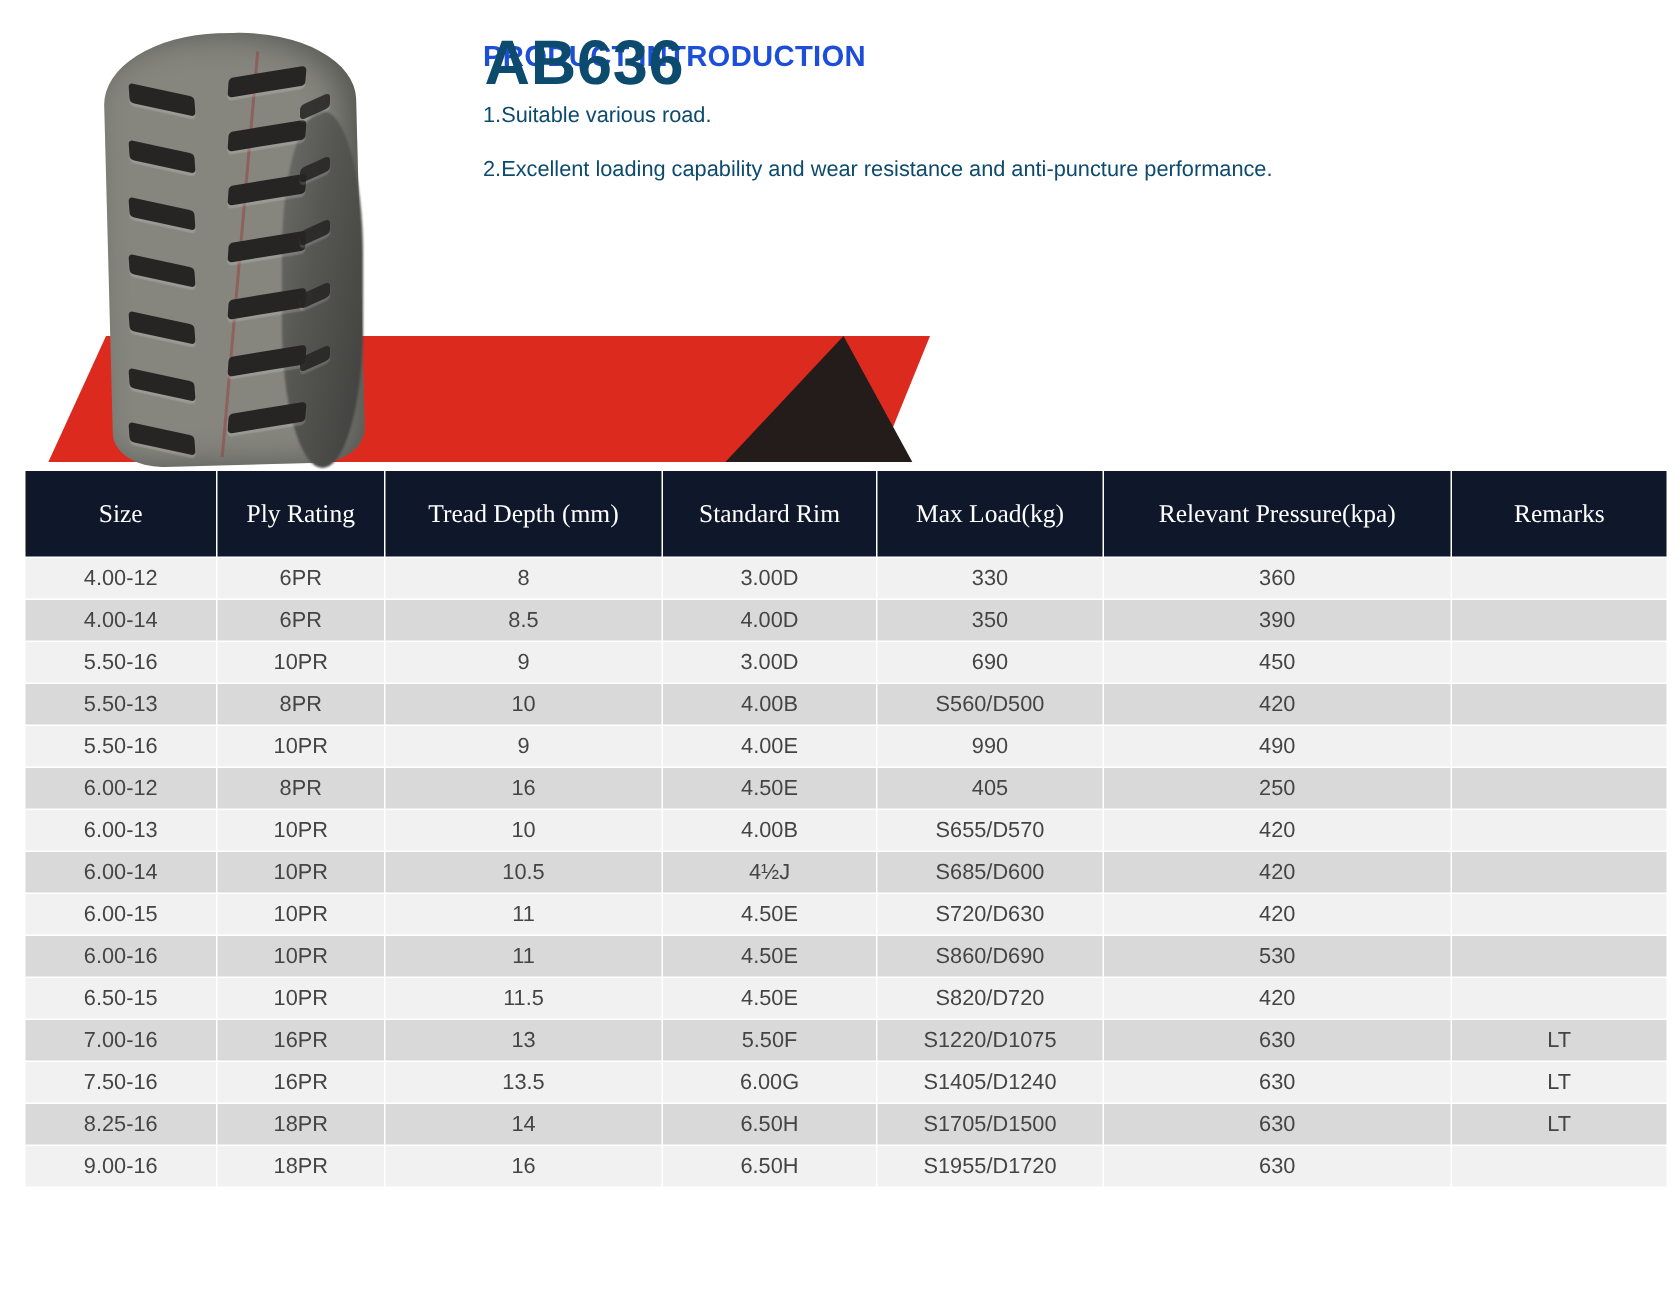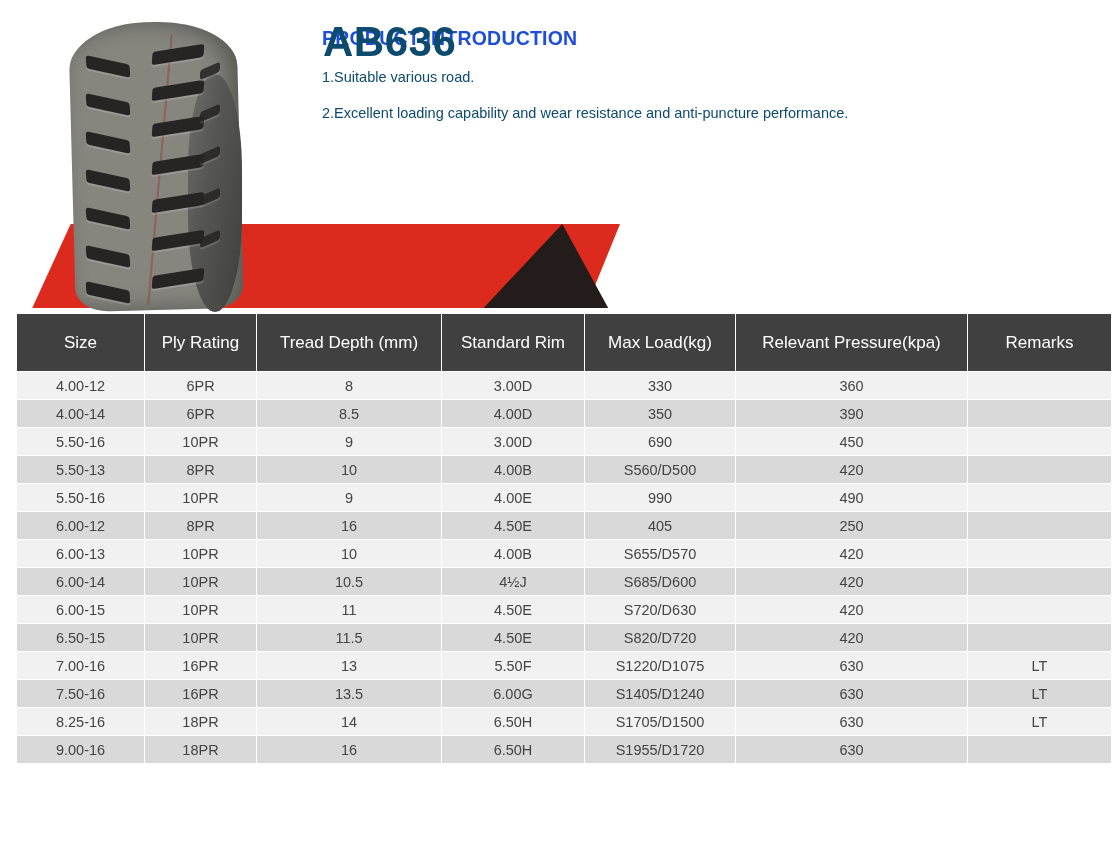--- a/index.html
+++ b/index.html
@@ -152,29 +152,30 @@
   #spec-table {
     position: absolute;
     left: 16px;
     top: 313px;
     width: 1088px;
     border-collapse: separate;
     border-spacing: 1px 1px;
     table-layout: fixed;
   }
   #spec-table th {
-    background: #404040;
+    background: #0f172a;
     color: #ffffff;
     font-size: 17px;
     font-weight: normal;
     height: 57px;
     text-align: center;
     vertical-align: middle;
     padding: 0 2px;
     white-space: nowrap;
+    font-family: Liberation Serif, serif;
   }
   #spec-table td {
     height: 27px;
     font-size: 14.5px;
     font-weight: normal;
     color: #444444;
     text-align: center;
     vertical-align: middle;
     padding: 0;
     white-space: nowrap;
@@ -327,20 +328,29 @@
       <tr>
         <td>6.00-15</td>
         <td>10PR</td>
         <td>11</td>
         <td>4.50E</td>
         <td>S720/D630</td>
         <td>420</td>
         <td></td>
       </tr>
       <tr>
+        <td>6.00-16</td>
+        <td>10PR</td>
+        <td>11</td>
+        <td>4.50E</td>
+        <td>S860/D690</td>
+        <td>530</td>
+        <td></td>
+      </tr>
+      <tr>
         <td>6.50-15</td>
         <td>10PR</td>
         <td>11.5</td>
         <td>4.50E</td>
         <td>S820/D720</td>
         <td>420</td>
         <td></td>
       </tr>
       <tr>
         <td>7.00-16</td>

